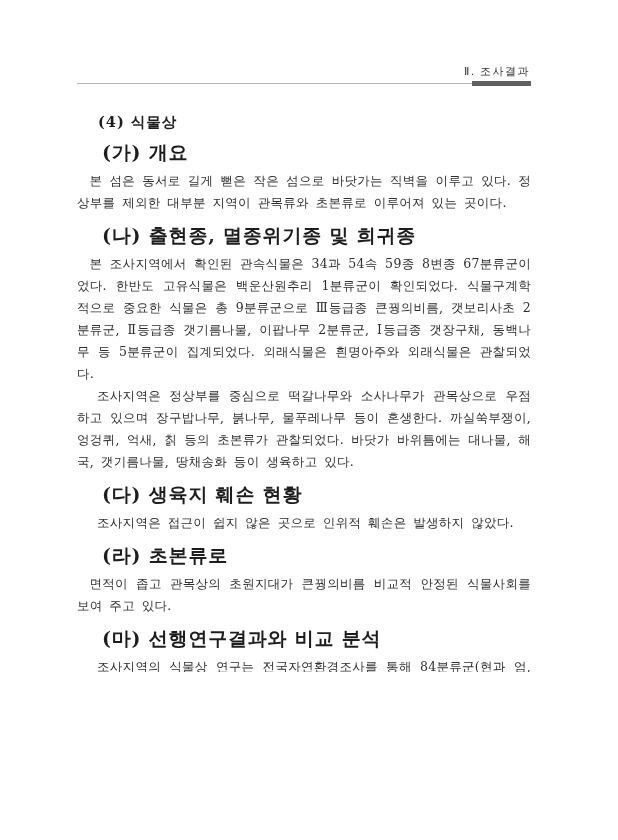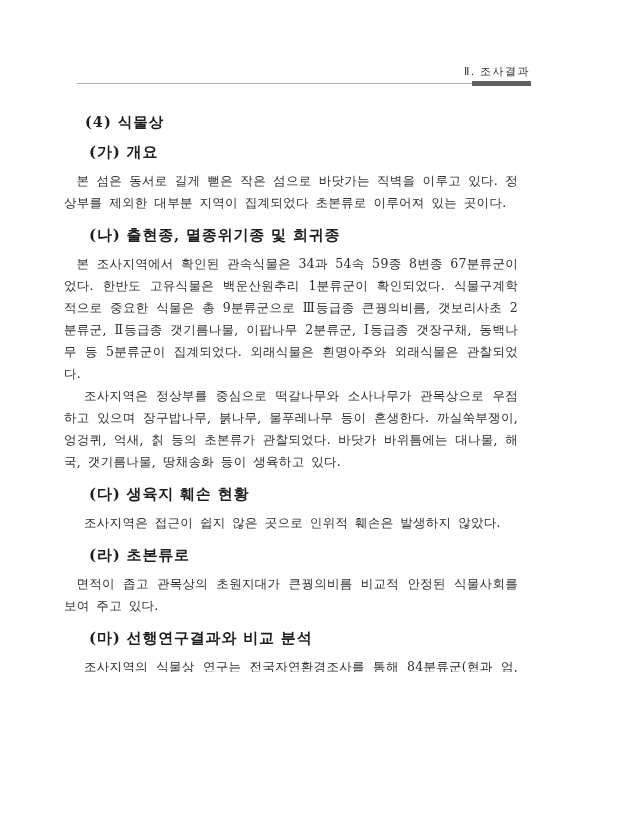--- a/index.html
+++ b/index.html
@@ -38,34 +38,34 @@
     left: 472px;
     width: 59px;
     height: 5px;
     background: #616161;
   }
 
   
   .content {
     position: absolute;
     top: 112px;
-    left: 64px;
+    left: 77px;
     width: 454px;
   }
   .content h1 {
     margin: 2px 0 16px 21px;
     font-size: 14.5px;
     line-height: 15px;
     font-weight: bold;
     color: #1d1d1d;
     letter-spacing: 1px;
   }
   .content h2 {
     margin: 14px 0 11px 25px;
-    font-size: 15px;
+    font-size: 19px;
     line-height: 14px;
     font-weight: bold;
     color: #1d1d1d;
     letter-spacing: 0.8px;
   }
   .content h2.first { margin-top: 3px; }
   .content p {
     margin: 0;
     font-size: 12.5px;
     line-height: 22px;
@@ -126,21 +126,21 @@
 
   <div class="crumb">Ⅱ. 조사결과</div>
   <div class="header-rule"></div>
   <div class="header-bar"></div>
 
   <div class="content">
 
     <h1>(4) 식물상</h1>
 
     <h2 class="first">(가) 개요</h2>
-    <p class="indent1">본 섬은 동서로 길게 뻗은 작은 섬으로 바닷가는 직벽을 이루고 있다. 정상부를 제외한 대부분 지역이 집계되었다 초본류로 이루어져 있는 곳이다.</p>
+    <p class="indent1">본 섬은 동서로 길게 뻗은 작은 섬으로 바닷가는 직벽을 이루고 있다. 정상부를 제외한 대부분 지역이 관목류와 초본류로 이루어져 있는 곳이다.</p>
 
     <h2>(나) 출현종, 멸종위기종 및 희귀종</h2>
     <p class="indent1">본 조사지역에서 확인된 관속식물은 34과 54속 59종 8변종 67분류군이었다. 한반도 고유식물은 백운산원추리 1분류군이 확인되었다. 식물구계학적으로 중요한 식물은 총 9분류군으로 Ⅲ등급종 큰꿩의비름, 갯보리사초 2분류군, Ⅱ등급종 갯기름나물, 이팝나무 2분류군, Ⅰ등급종 갯장구채, 동백나무 등 5분류군이 집계되었다. 외래식물은 흰명아주와 외래식물은 관찰되었다.</p>
     <p class="indent2">조사지역은 정상부를 중심으로 떡갈나무와 소사나무가 관목상으로 우점하고 있으며 장구밥나무, 붉나무, 물푸레나무 등이 혼생한다. 까실쑥부쟁이, 엉겅퀴, 억새, 칡 등의 초본류가 관찰되었다. 바닷가 바위틈에는 대나물, 해국, 갯기름나물, 땅채송화 등이 생육하고 있다.</p>
 
     <h2>(다) 생육지 훼손 현황</h2>
     <p class="indent2">조사지역은 접근이 쉽지 않은 곳으로 인위적 훼손은 발생하지 않았다.</p>
 
     <h2>(라) 초본류로</h2>
     <p class="indent1">면적이 좁고 관목상의 초원지대가 큰꿩의비름 비교적 안정된 식물사회를 보여 주고 있다.</p>

